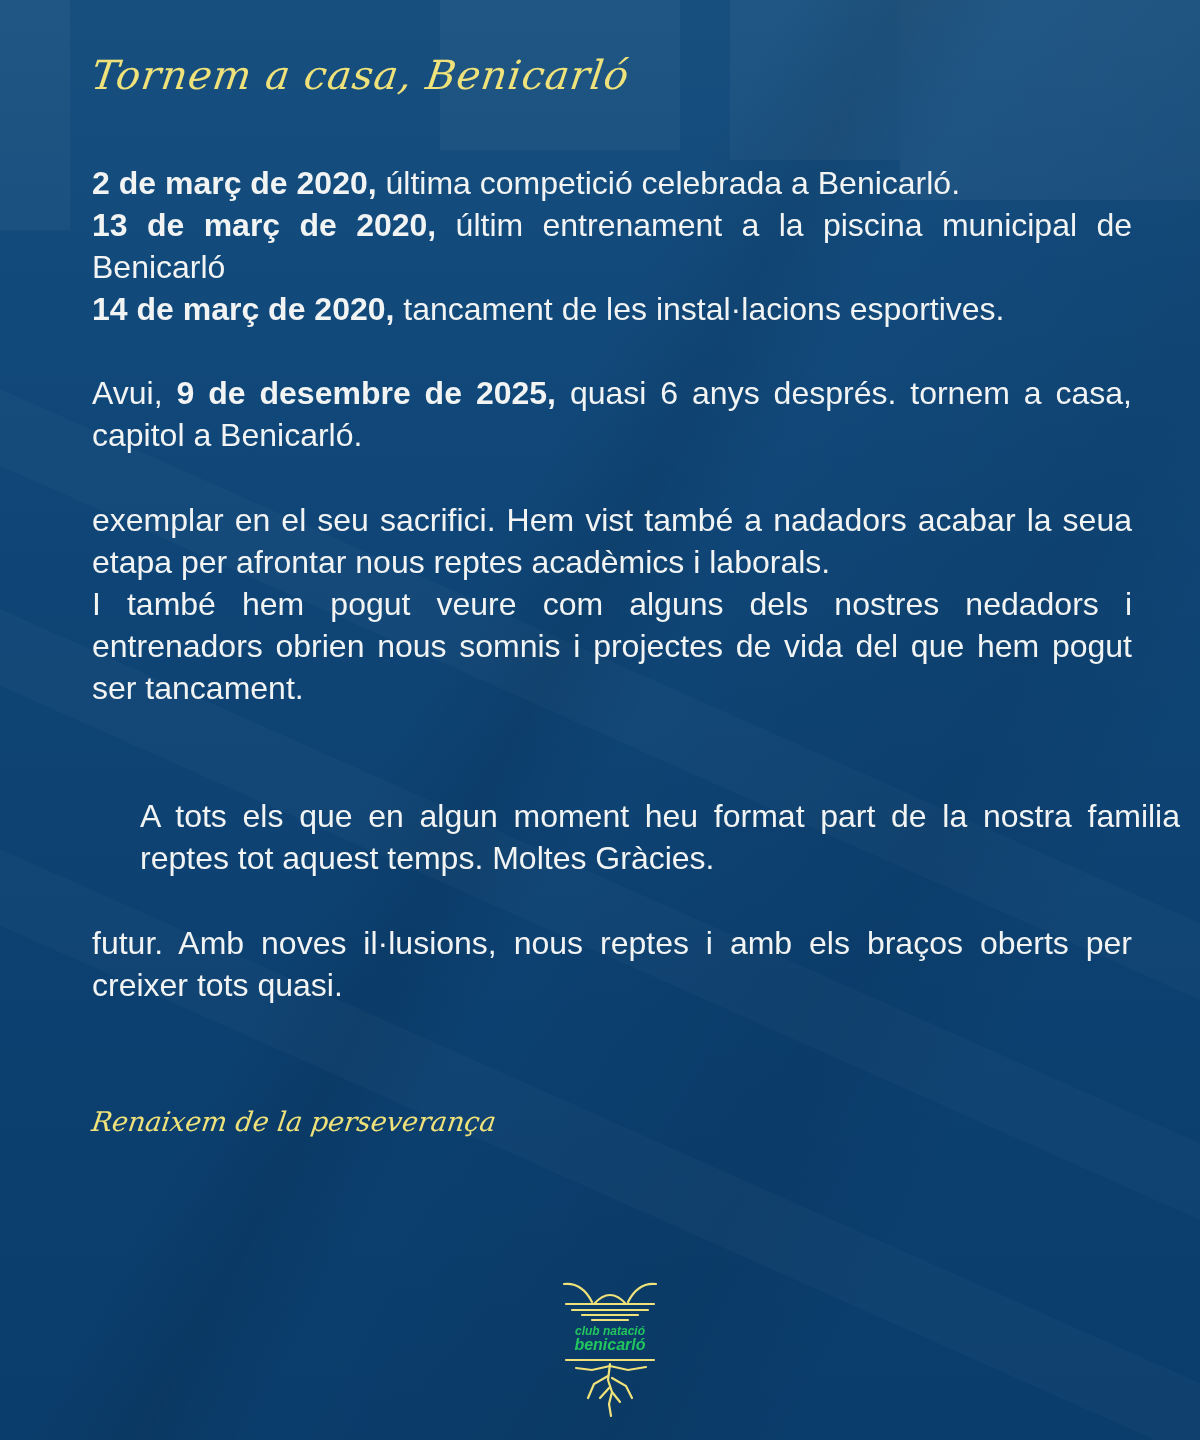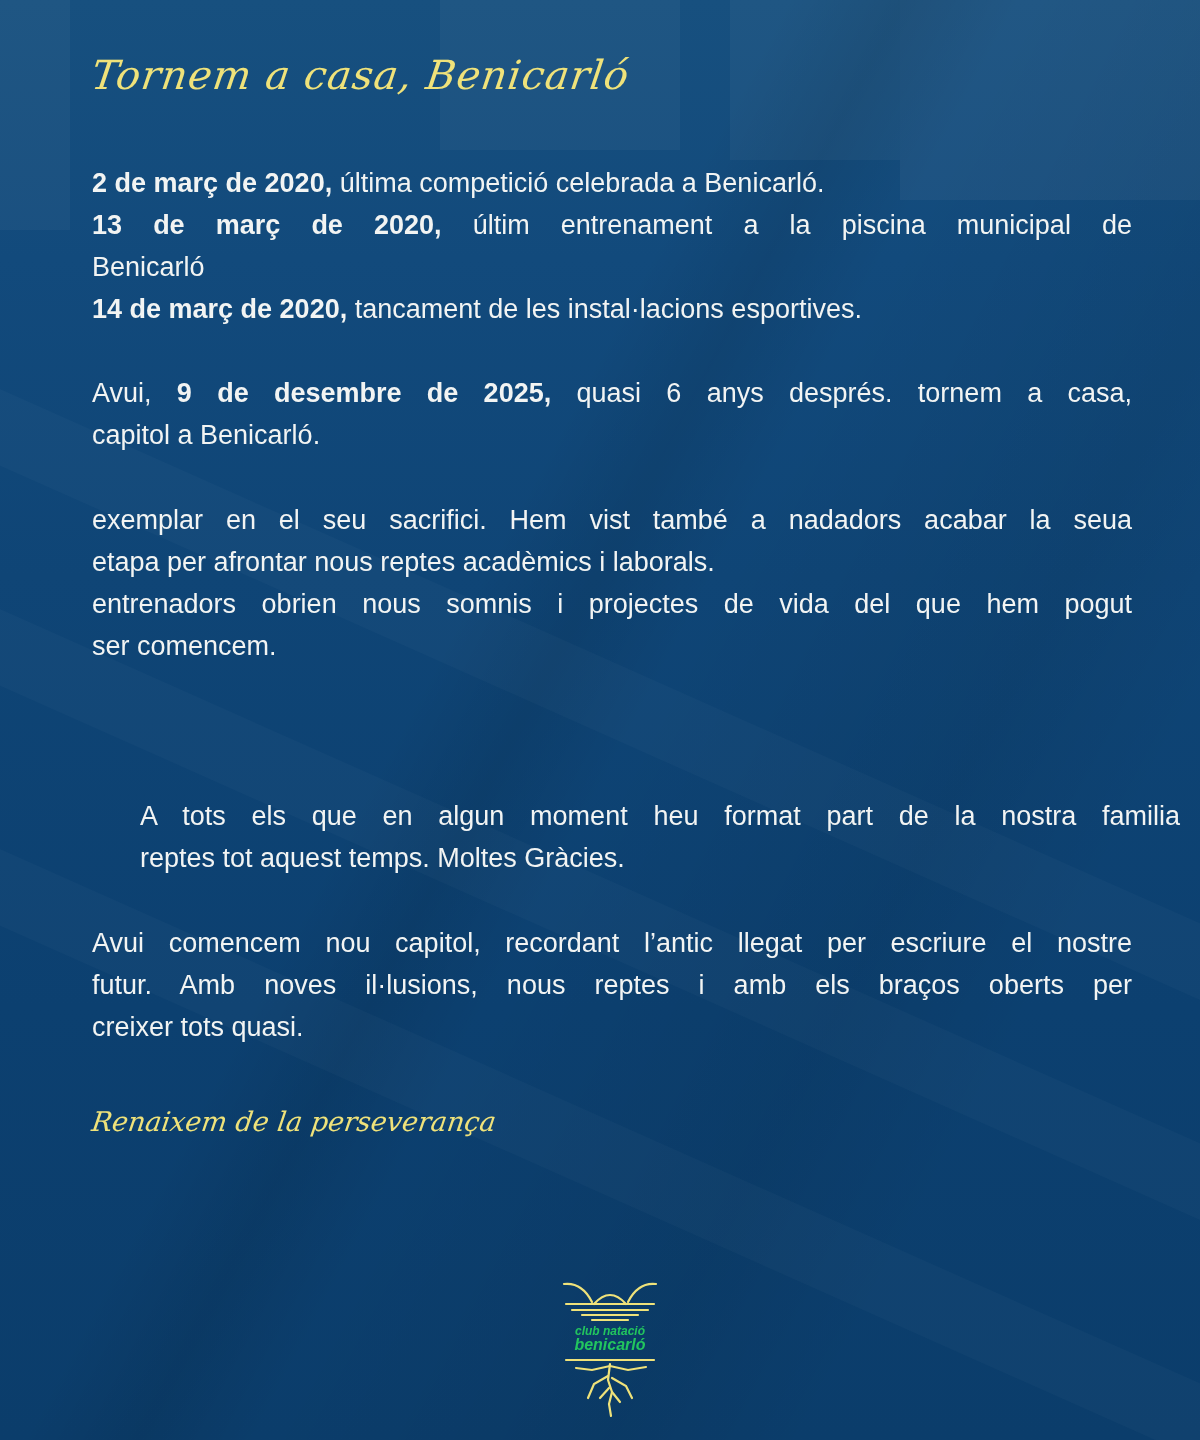--- a/index.html
+++ b/index.html
@@ -22,21 +22,21 @@
     .stripe { position: absolute; left: -200px; width: 1700px; height: 70px; background: rgba(255,255,255,0.025); transform: rotate(24deg); transform-origin: left top; }
     .s1 { top: 300px; } .s2 { top: 520px; } .s3 { top: 760px; }
 
     .content { position: absolute; left: 92px; top: 0; width: 1040px; color: #f2f4f3; }
     .title {
       position: absolute; top: 52px; left: 0;
       font-family: "DejaVu Serif", serif; font-style: italic;
       font-size: 40px; color: #efe27a; letter-spacing: 1px;
       transform: skewX(-8deg);
     }
-    .para { position: absolute; left: 0; width: 1040px; font-size: 27px; line-height: 42px; text-align: justify; }
+    .para { position: absolute; left: 0; width: 1040px; font-size: 32px; line-height: 42px; text-align: justify; }
     .para b { font-weight: bold; }
     .line { display: block; }
     .just { text-align-last: justify; }
     .signature {
       position: absolute; top: 1106px; left: 0;
       font-family: "DejaVu Serif", serif; font-style: italic;
       font-size: 27px; color: #efe27a; transform: skewX(-8deg);
     }
     .logo { position: absolute; left: 562px; top: 1280px; width: 96px; height: 140px; }
     .logo-text { position: absolute; left: 0; width: 96px; text-align: center; color: #22c55e; font-weight: bold; font-style: italic; }
@@ -67,31 +67,31 @@
   </div>
 
   <div class="para" style="top:372px;">
     <span class="line just"><span>Avui, </span><b>9 de desembre de 2025,</b><span> quasi 6 anys després. tornem a casa,</span></span>
     <span class="line">capitol a Benicarló.</span>
   </div>
 
   <div class="para" style="top:499px;">
     <span class="line just">exemplar en el seu sacrifici. Hem vist també a nadadors acabar la seua</span>
     <span class="line">etapa per afrontar nous reptes acadèmics i laborals.</span>
+    <span class="line just">I també hem pogut veure com alguns dels nostres nedadors i</span>
     <span class="line just">entrenadors obrien nous somnis i projectes de vida del que hem pogut</span>
-    <span class="line">ser comencem.</span>
+    <span class="line">ser tancament.</span>
   </div>
 
   <div class="para" style="top:795px;margin-left:48px;">
     <span class="line just">A tots els que en algun moment heu format part de la nostra familia</span>
     <span class="line">reptes tot aquest temps. Moltes Gràcies.</span>
   </div>
 
   <div class="para" style="top:922px;">
-    <span class="line just">Avui comencem nou capitol, recordant l’antic llegat per escriure el nostre</span>
     <span class="line just">futur. Amb noves il·lusions, nous reptes i amb els braços oberts per</span>
     <span class="line">creixer tots quasi.</span>
   </div>
 
   <div class="signature">Renaixem de la perseverança</div>
 </div>
 
 <div class="logo">
   <svg width="96" height="140" viewBox="0 0 96 140" style="position:absolute;left:0;top:0;">
     <g fill="none" stroke="#efe27a" stroke-width="2.2" stroke-linecap="round">

